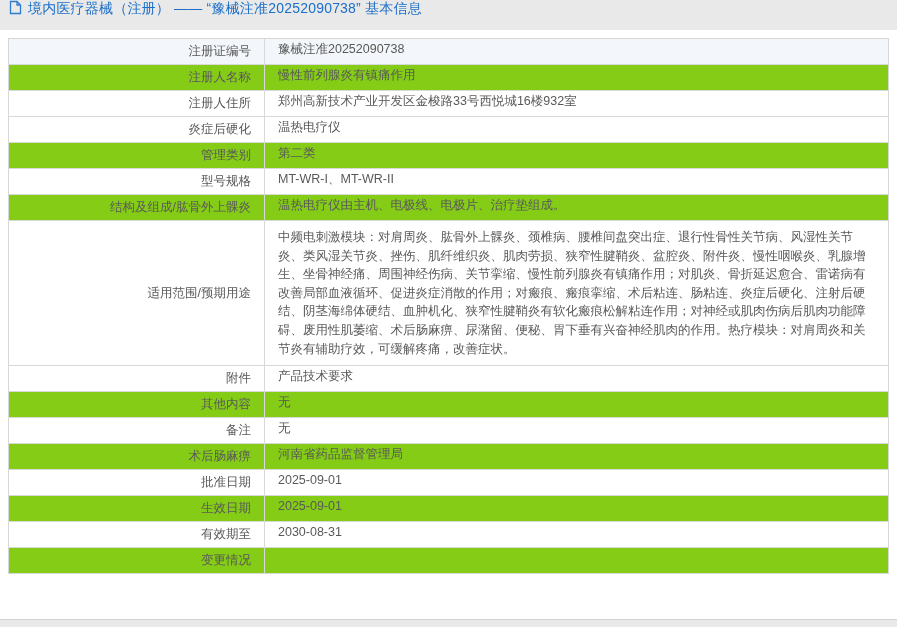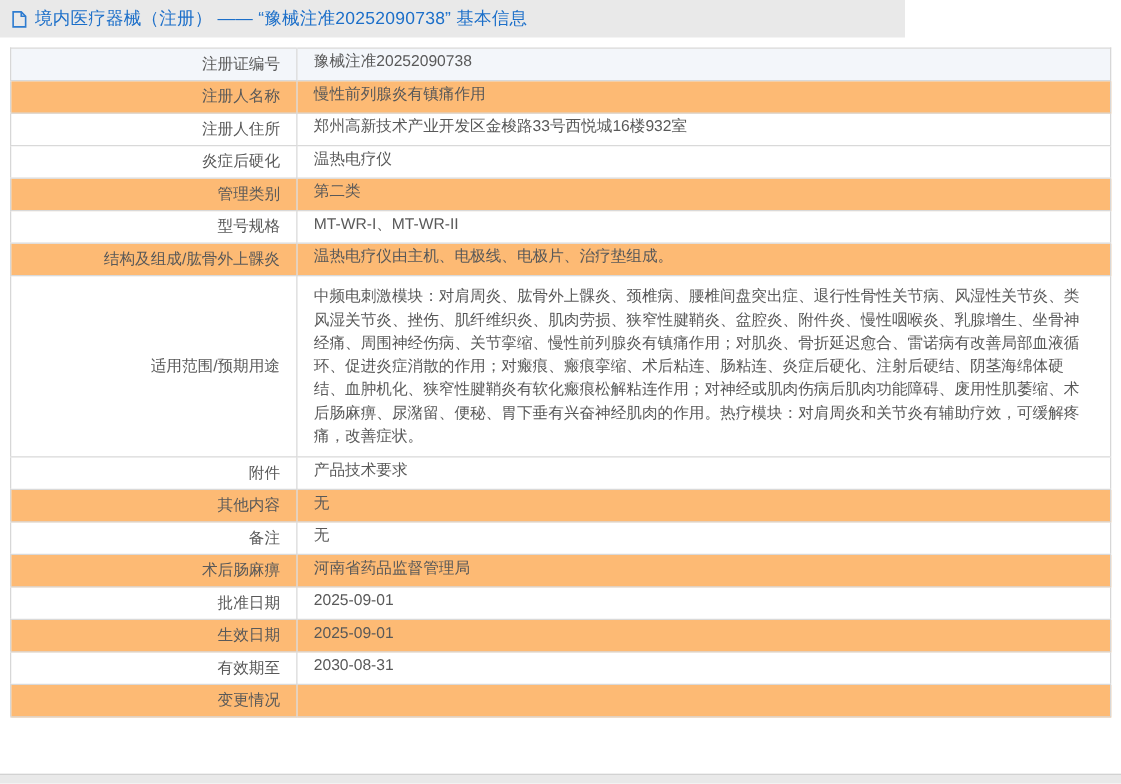--- a/index.html
+++ b/index.html
@@ -5,62 +5,62 @@
   * { box-sizing: border-box; margin: 0; padding: 0; }
   html, body {
     width: 897px; height: 627px;
     background: #ffffff;
     font-family: "Liberation Sans", "DejaVu Sans", sans-serif;
     overflow: hidden;
     position: relative;
   }
   
   .header-bar {
-    width: 724px; height: 30px;
+    width: 897px; height: 30px;
     background: #e9e9e9;
-    display: flex; align-items: center;
+    display: flex; 
     padding-left: 9px;
   }
   .header-bar .doc-icon { display: inline-flex; margin-right: 6px; }
   .header-title {
     color: #1c6fc9;
     font-size: 14px;
     letter-spacing: 0.2px;
     white-space: nowrap;
   }
   
   .table-wrap { margin: 8px; }
   table.info-table {
     width: 881px;
     border-collapse: collapse;
     table-layout: fixed;
     font-size: 12.5px;
     color: #595959;
     border: 1px solid #d7d7d7;
   }
   table.info-table th {
-    width: 229px;
+    width: 256px;
     font-weight: normal;
     text-align: right;
     vertical-align: middle;
     padding: 4px 13px 4px 6px;
     border-right: 1px solid #d9d9d9;
     border-bottom: 1px solid #d9d9d9;
     line-height: 17px;
   }
   table.info-table td {
     text-align: left;
     vertical-align: middle;
     padding: 0 14px 4px 13px;
     border-bottom: 1px solid #d9d9d9;
     line-height: 18.6px;
     word-break: break-all;
   }
   tr.row-white  { background: #ffffff; height: 25px; }
-  tr.row-gray   { background: #fdba74; height: 25px; }
+  tr.row-gray   { background: #84cc16; height: 25px; }
   tr.row-highlight { background: #f3f6fa; height: 25px; }
   tr.row-tall td { padding-top: 7px; padding-bottom: 7px; }
   
   .bottom-strip {
     position: absolute;
     left: 0; bottom: 0;
     width: 897px; height: 8px;
     background: #e9e9e9;
     border-top: 1px solid #d2d2d2;
   }

